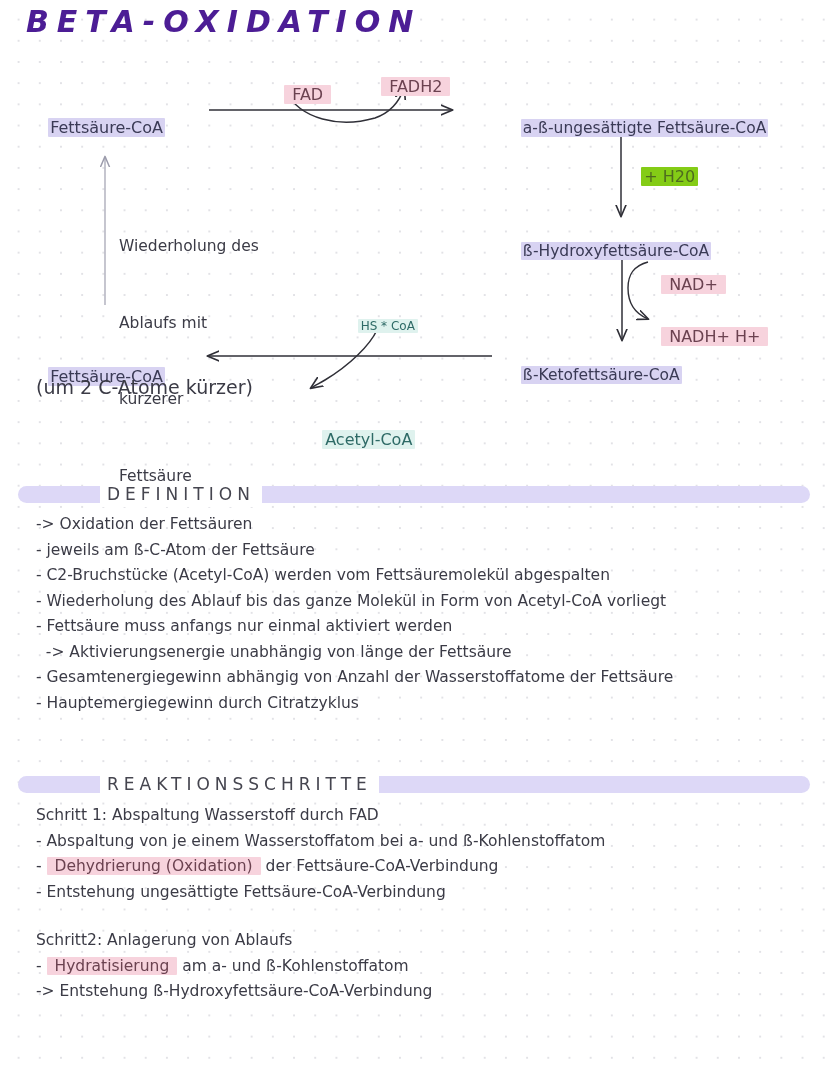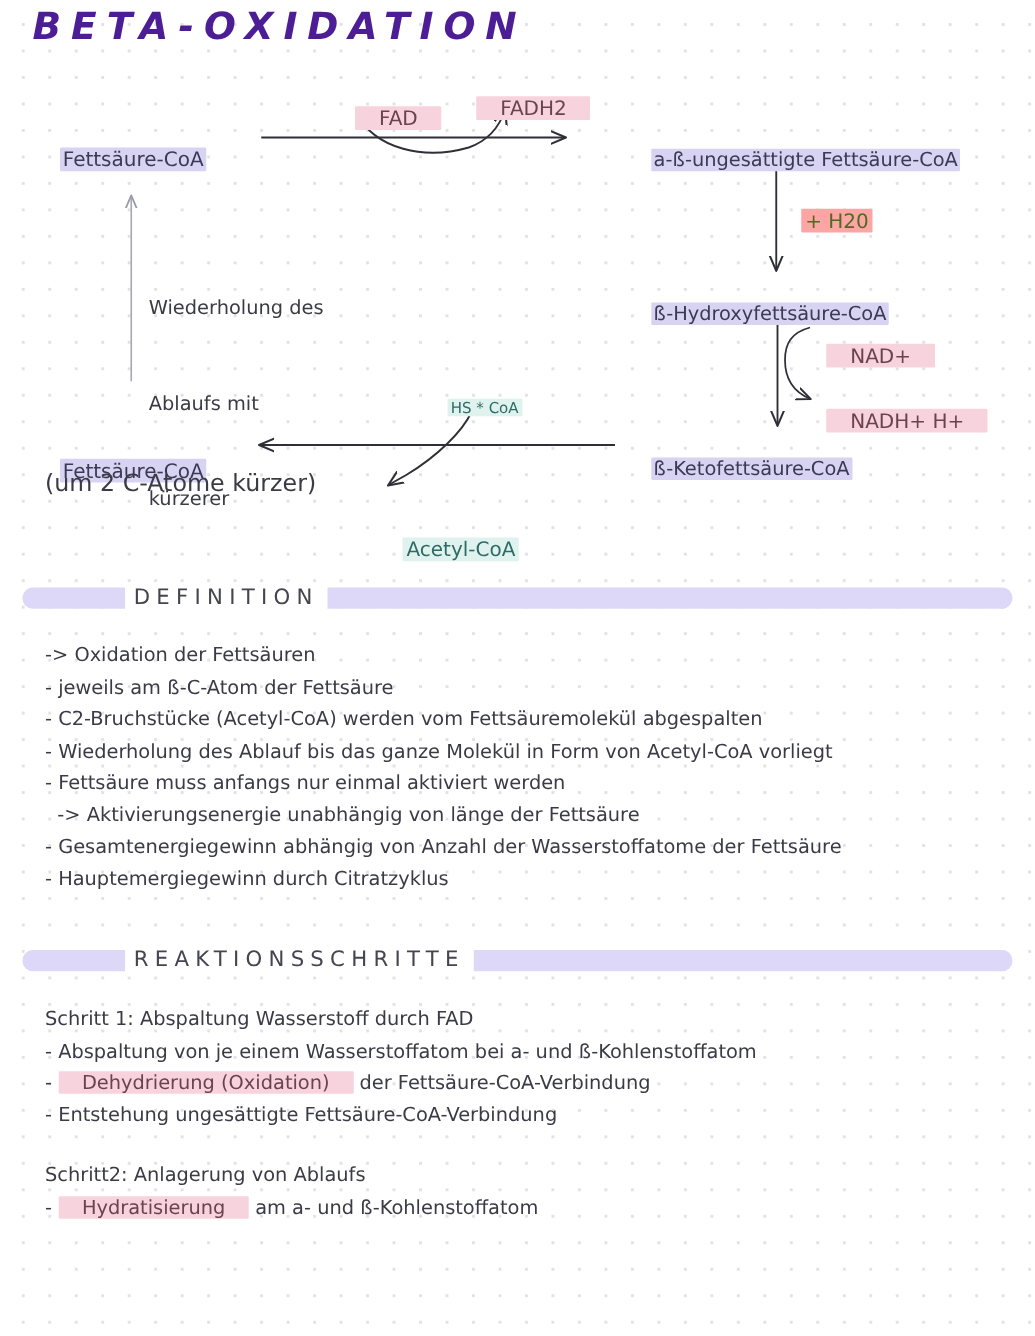--- a/index.html
+++ b/index.html
@@ -25,26 +25,26 @@
     font-size:30px;font-weight:bold;
     letter-spacing:8px;
     color:#4c1d95;
     font-family:"DejaVu Sans", sans-serif;
     font-style:italic;
   }
 
   
   .t{position:absolute;white-space:pre;font-family:"DejaVu Sans", sans-serif;color:#3b3b46;}
   .hl-lav{background:#d8d3f2;color:#3a3a55;padding:0 2px;border-radius:1px;}
-  .hl-pink{background:#f7d3dd;color:#6b4250;padding:0 19px;border-radius:1px;}
-  .hl-yellow{background:#fca5a5;color:#4e6b1f;padding:0 3px;border-radius:1px;margin-top:36px;}
+  .hl-pink{background:#f7d3dd;color:#6b4250;padding:0 8px;border-radius:1px;}
+  .hl-yellow{background:#84cc16;color:#4e6b1f;padding:0 3px;border-radius:1px;margin-top:36px;}
   .hl-mint{background:#dff2ee;color:#2e6a66;padding:0 3px;border-radius:1px;}
 
   
-  .band-wrap{position:absolute;left:18px;width:792px;height:17px;}
+  .band-wrap{position:absolute;left:18px;width:792px;height:17px;margin-top:16px;}
   .band{position:absolute;left:0;top:0;width:100%;height:17px;background:#ddd8f7;border-radius:9px;}
   .band-label{
     position:absolute;left:82px;top:-4px;
     background:#ffffff;
     padding:0 7px;
     font-size:17px;letter-spacing:5px;color:#45454f;
     font-family:"DejaVu Sans", sans-serif;
     line-height:25px;
   }
 
@@ -188,13 +188,14 @@
 <div class="body-block" style="top:803px;">
   <div>Schritt 1: Abspaltung Wasserstoff durch FAD</div>
   <div>- Abspaltung von je einem Wasserstoffatom bei a- und ß-Kohlenstoffatom</div>
   <div><span>- </span><span class="hl-pink">Dehydrierung (Oxidation)</span><span> der Fettsäure-CoA-Verbindung</span></div>
   <div>- Entstehung ungesättigte Fettsäure-CoA-Verbindung</div>
 </div>
 
 <div class="body-block" style="top:928px;">
   <div>Schritt2: Anlagerung von Ablaufs</div>
   <div><span>- </span><span class="hl-pink">Hydratisierung</span><span> am a- und ß-Kohlenstoffatom</span></div>
+  <div>-&gt; Entstehung ß-Hydroxyfettsäure-CoA-Verbindung</div>
 </div>
 
 </body></html>

